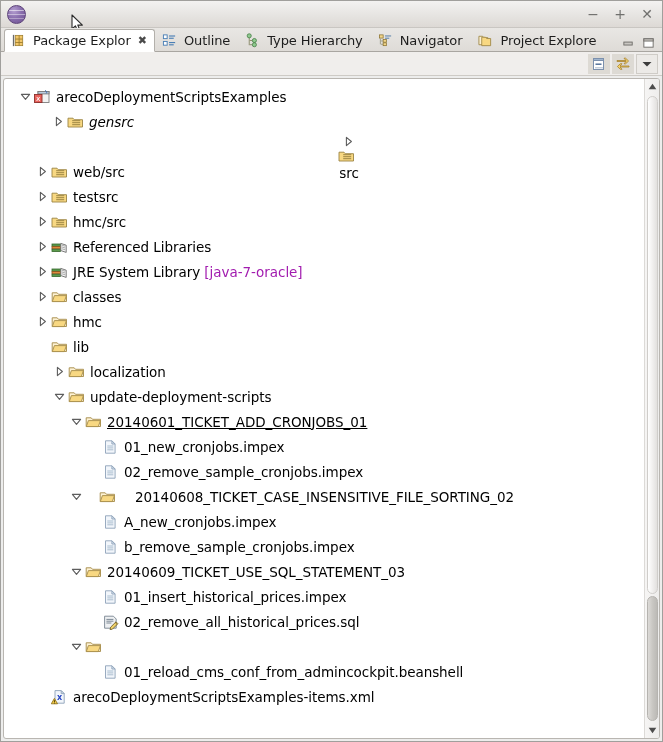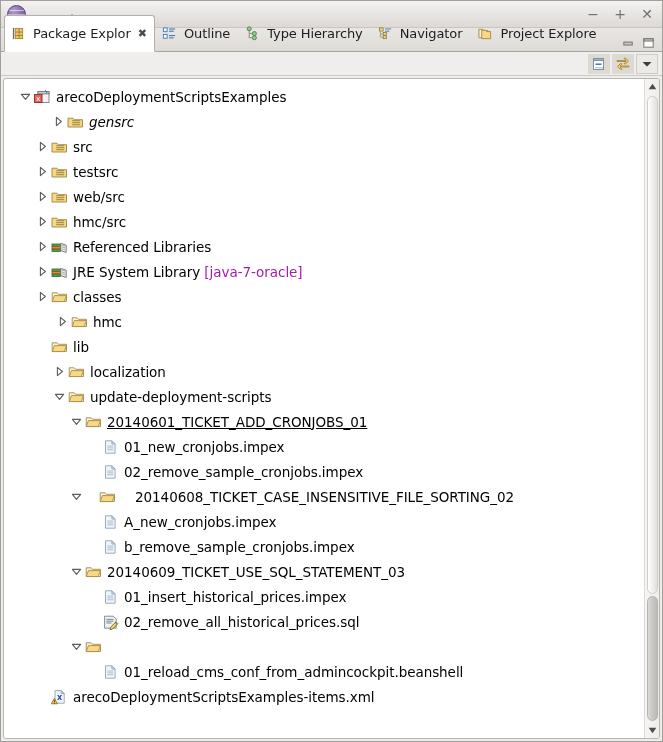--- a/index.html
+++ b/index.html
@@ -59,21 +59,21 @@
   
   #tabbar {
     height: 24px; min-height: 24px;
     display: flex; align-items: flex-end;
     background: linear-gradient(180deg,#e9e7e4 0%, #dedbd7 100%);
     position: relative;
     padding-left: 3px;
     border-bottom: 1px solid #a9a6a1;
   }
   .tab {
-    height: 37px;
+    height: 23px;
     display: flex; align-items: center; gap: 4px;
     padding: 0 7px 0 6px;
     font-size: 13px; color: #1d1d1d;
     white-space: nowrap;
     border-top: 1px solid transparent;
     border-left: 1px solid transparent;
     border-right: 1px solid transparent;
   }
   .tab.active {
     background: #ffffff;
@@ -309,21 +309,21 @@
             </svg>
           </span>
           <span class="icon"><svg viewBox="0 0 17 16">
               <path d="M1 4.2h5l1.3 1.5h8.2v7.3H1z" fill="#f8d882" stroke="#9b8443" stroke-width="0.9"></path>
               <rect x="5.2" y="6.2" width="8" height="1" fill="#9b8443"></rect>
               <rect x="5.2" y="8.2" width="8" height="1" fill="#9b8443"></rect>
               <rect x="5.2" y="10.2" width="8" height="1" fill="#9b8443"></rect>
             </svg></span>
           <span class="label">gensrc</span>
         </div>
-        <div class="row" style="padding-left: 31px;">
+        <div class="row" style="padding-left: 50px; flex-direction: column;">
           <span class="twisty">
             <svg width="11" height="11" viewBox="0 0 11 11">
               <path d="M3.4 1.4 L8.4 5.5 L3.4 9.6 Z" fill="none" stroke="#5d5d5d" stroke-width="1.1" stroke-linejoin="round"></path>
             </svg>
           </span>
           <span class="icon"><svg viewBox="0 0 17 16">
               <path d="M1 4.2h5l1.3 1.5h8.2v7.3H1z" fill="#f8d882" stroke="#9b8443" stroke-width="0.9"></path>
               <rect x="5.2" y="6.2" width="8" height="1" fill="#9b8443"></rect>
               <rect x="5.2" y="8.2" width="8" height="1" fill="#9b8443"></rect>
               <rect x="5.2" y="10.2" width="8" height="1" fill="#9b8443"></rect>
@@ -335,35 +335,35 @@
             <svg width="11" height="11" viewBox="0 0 11 11">
               <path d="M3.4 1.4 L8.4 5.5 L3.4 9.6 Z" fill="none" stroke="#5d5d5d" stroke-width="1.1" stroke-linejoin="round"></path>
             </svg>
           </span>
           <span class="icon"><svg viewBox="0 0 17 16">
               <path d="M1 4.2h5l1.3 1.5h8.2v7.3H1z" fill="#f8d882" stroke="#9b8443" stroke-width="0.9"></path>
               <rect x="5.2" y="6.2" width="8" height="1" fill="#9b8443"></rect>
               <rect x="5.2" y="8.2" width="8" height="1" fill="#9b8443"></rect>
               <rect x="5.2" y="10.2" width="8" height="1" fill="#9b8443"></rect>
             </svg></span>
-          <span class="label">testsrc</span>
+          <span class="label">web/src</span>
         </div>
         <div class="row" style="padding-left: 31px;">
           <span class="twisty">
             <svg width="11" height="11" viewBox="0 0 11 11">
               <path d="M3.4 1.4 L8.4 5.5 L3.4 9.6 Z" fill="none" stroke="#5d5d5d" stroke-width="1.1" stroke-linejoin="round"></path>
             </svg>
           </span>
           <span class="icon"><svg viewBox="0 0 17 16">
               <path d="M1 4.2h5l1.3 1.5h8.2v7.3H1z" fill="#f8d882" stroke="#9b8443" stroke-width="0.9"></path>
               <rect x="5.2" y="6.2" width="8" height="1" fill="#9b8443"></rect>
               <rect x="5.2" y="8.2" width="8" height="1" fill="#9b8443"></rect>
               <rect x="5.2" y="10.2" width="8" height="1" fill="#9b8443"></rect>
             </svg></span>
-          <span class="label">web/src</span>
+          <span class="label">testsrc</span>
         </div>
         <div class="row" style="padding-left: 31px;">
           <span class="twisty">
             <svg width="11" height="11" viewBox="0 0 11 11">
               <path d="M3.4 1.4 L8.4 5.5 L3.4 9.6 Z" fill="none" stroke="#5d5d5d" stroke-width="1.1" stroke-linejoin="round"></path>
             </svg>
           </span>
           <span class="icon"><svg viewBox="0 0 17 16">
               <path d="M1 4.2h5l1.3 1.5h8.2v7.3H1z" fill="#f8d882" stroke="#9b8443" stroke-width="0.9"></path>
               <rect x="5.2" y="6.2" width="8" height="1" fill="#9b8443"></rect>
@@ -407,21 +407,21 @@
             <svg width="11" height="11" viewBox="0 0 11 11">
               <path d="M3.4 1.4 L8.4 5.5 L3.4 9.6 Z" fill="none" stroke="#5d5d5d" stroke-width="1.1" stroke-linejoin="round"></path>
             </svg>
           </span>
           <span class="icon"><svg viewBox="0 0 17 16">
               <path d="M1.2 3.8h5l1.3 1.5h8v7.2H1.2z" fill="#fdf2d4" stroke="#a98f4e" stroke-width="0.95"></path>
               <path d="M3.4 6.6h12l-2.1 6h-12z" fill="#f8d882" stroke="#a98f4e" stroke-width="0.95" stroke-linejoin="round"></path>
             </svg></span>
           <span class="label">classes</span>
         </div>
-        <div class="row" style="padding-left: 31px; margin-left: 20px;">
+        <div class="row" style="padding-left: 31px;">
           <span class="twisty">
             <svg width="11" height="11" viewBox="0 0 11 11">
               <path d="M3.4 1.4 L8.4 5.5 L3.4 9.6 Z" fill="none" stroke="#5d5d5d" stroke-width="1.1" stroke-linejoin="round"></path>
             </svg>
           </span>
           <span class="icon"><svg viewBox="0 0 17 16">
               <path d="M1.2 3.8h5l1.3 1.5h8v7.2H1.2z" fill="#fdf2d4" stroke="#a98f4e" stroke-width="0.95"></path>
               <path d="M3.4 6.6h12l-2.1 6h-12z" fill="#f8d882" stroke="#a98f4e" stroke-width="0.95" stroke-linejoin="round"></path>
             </svg></span>
           <span class="label">hmc</span>

